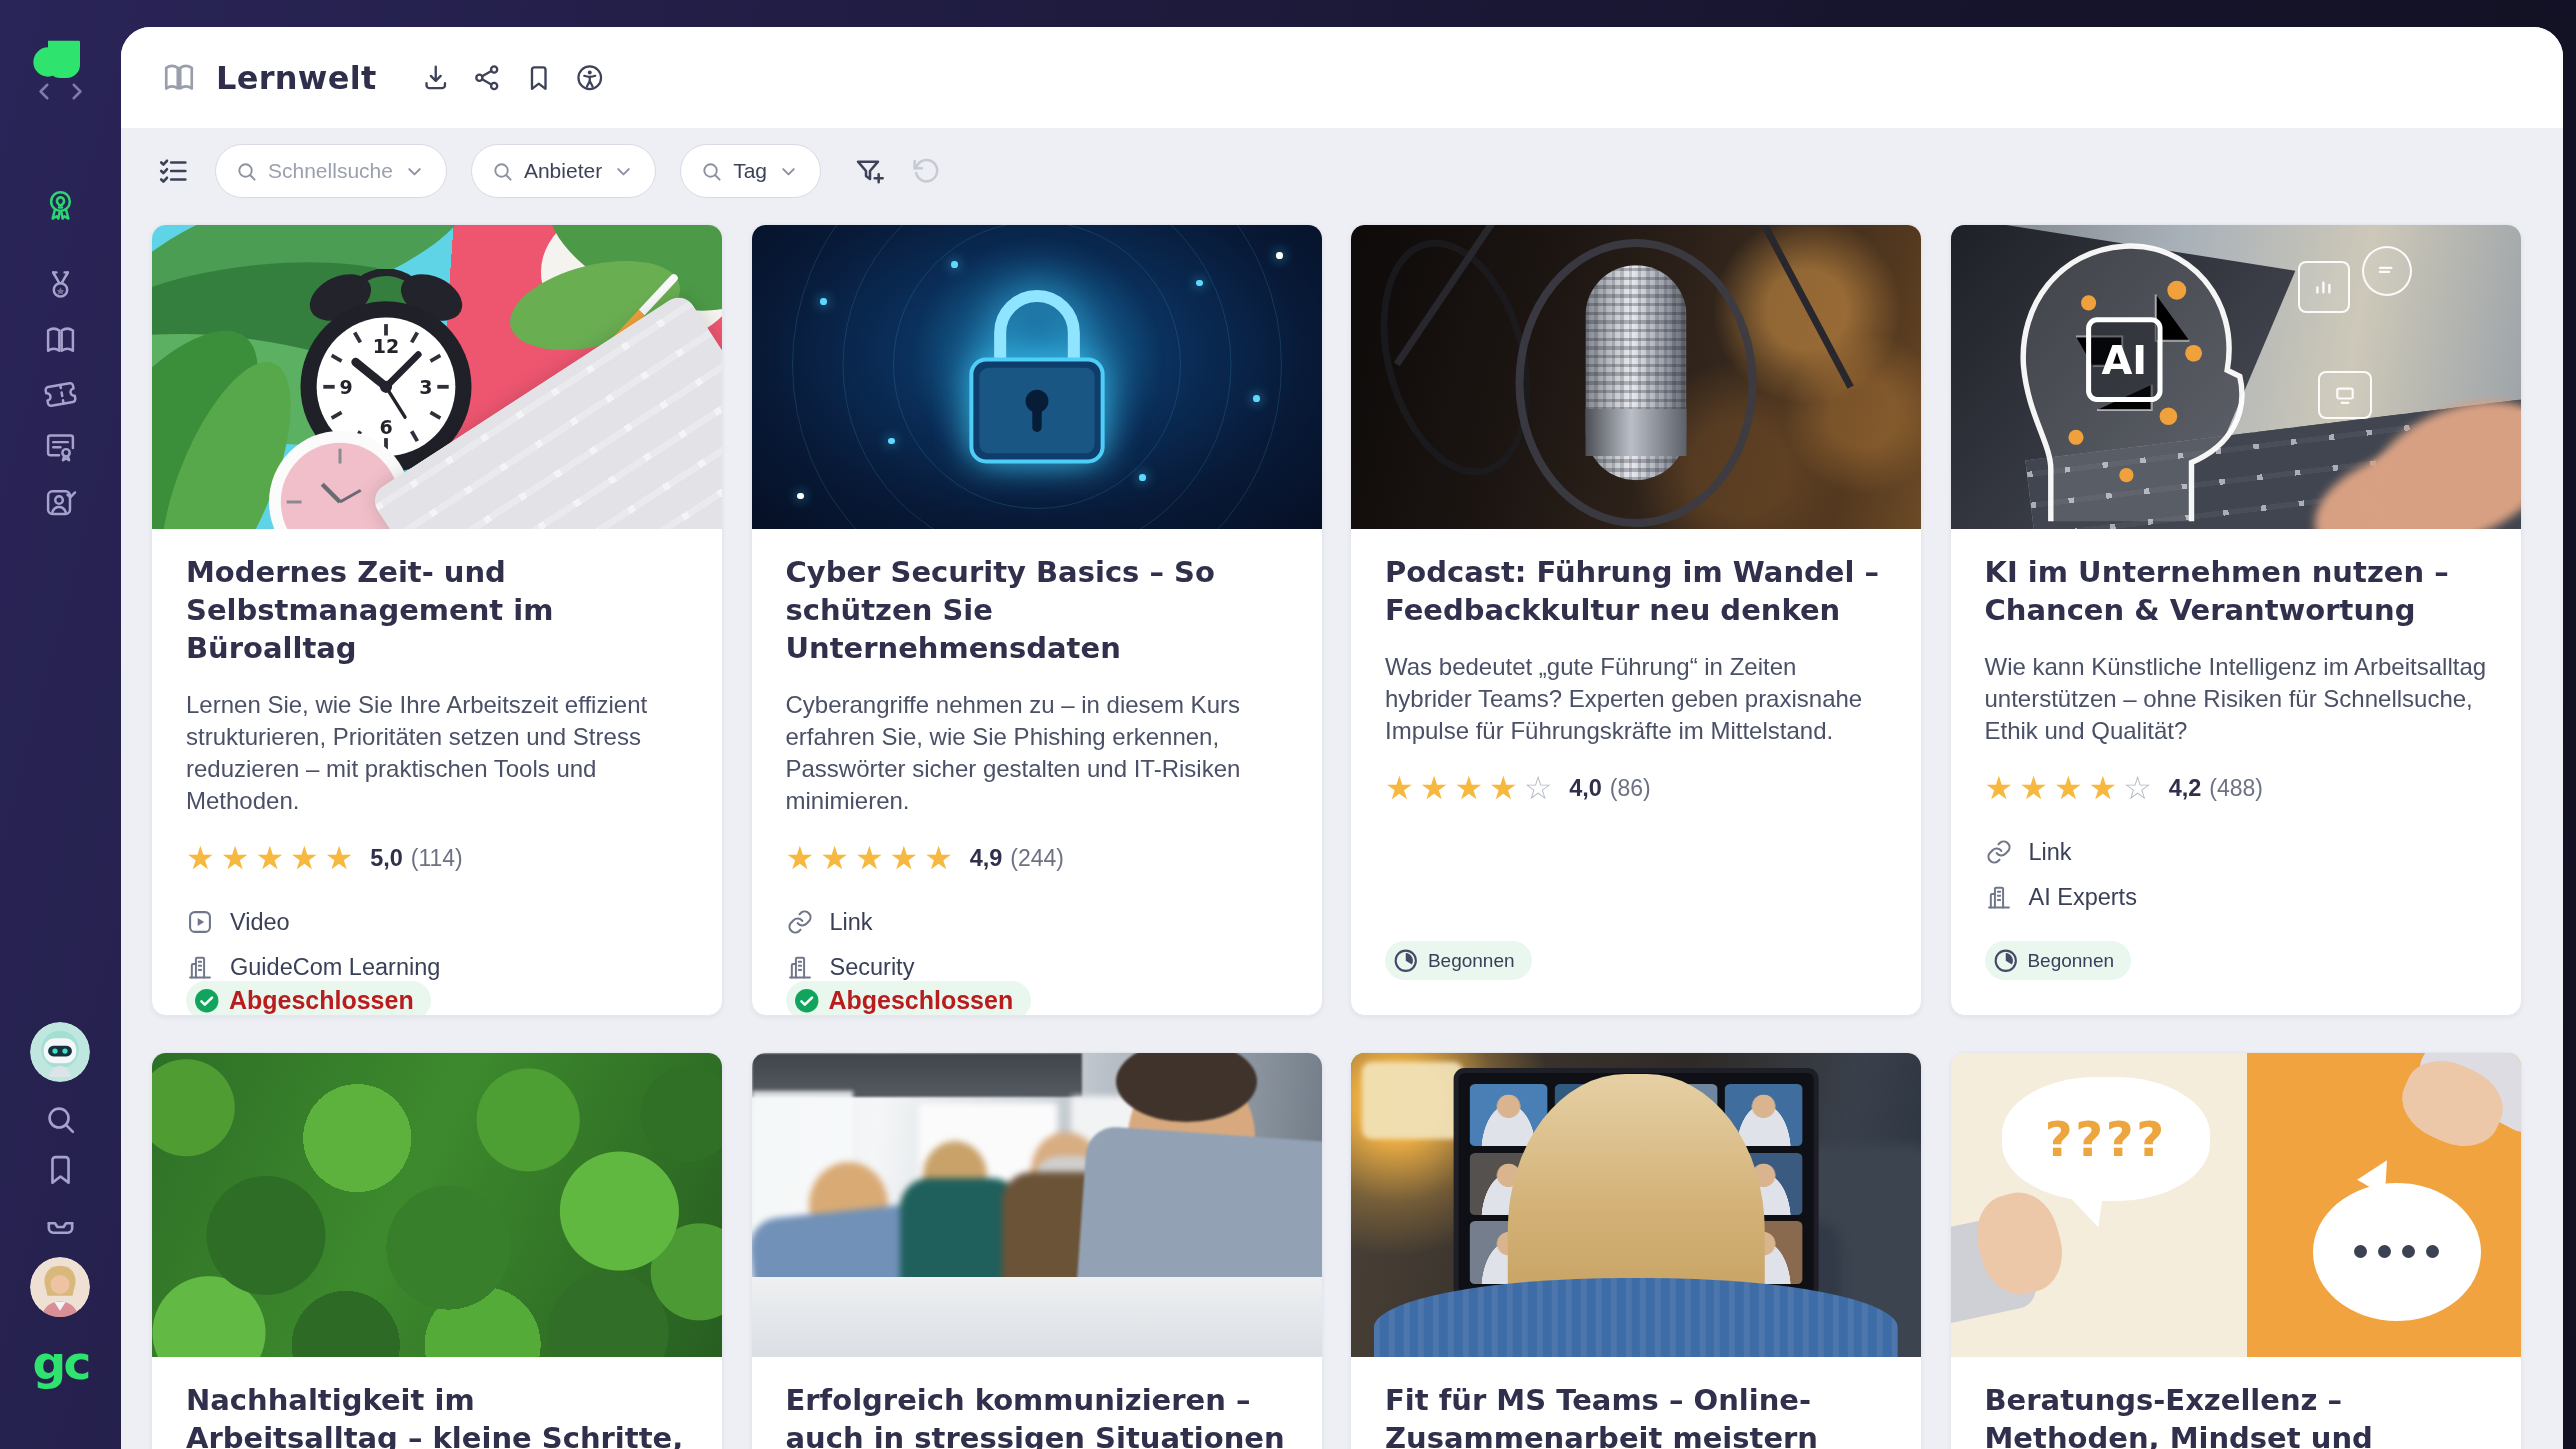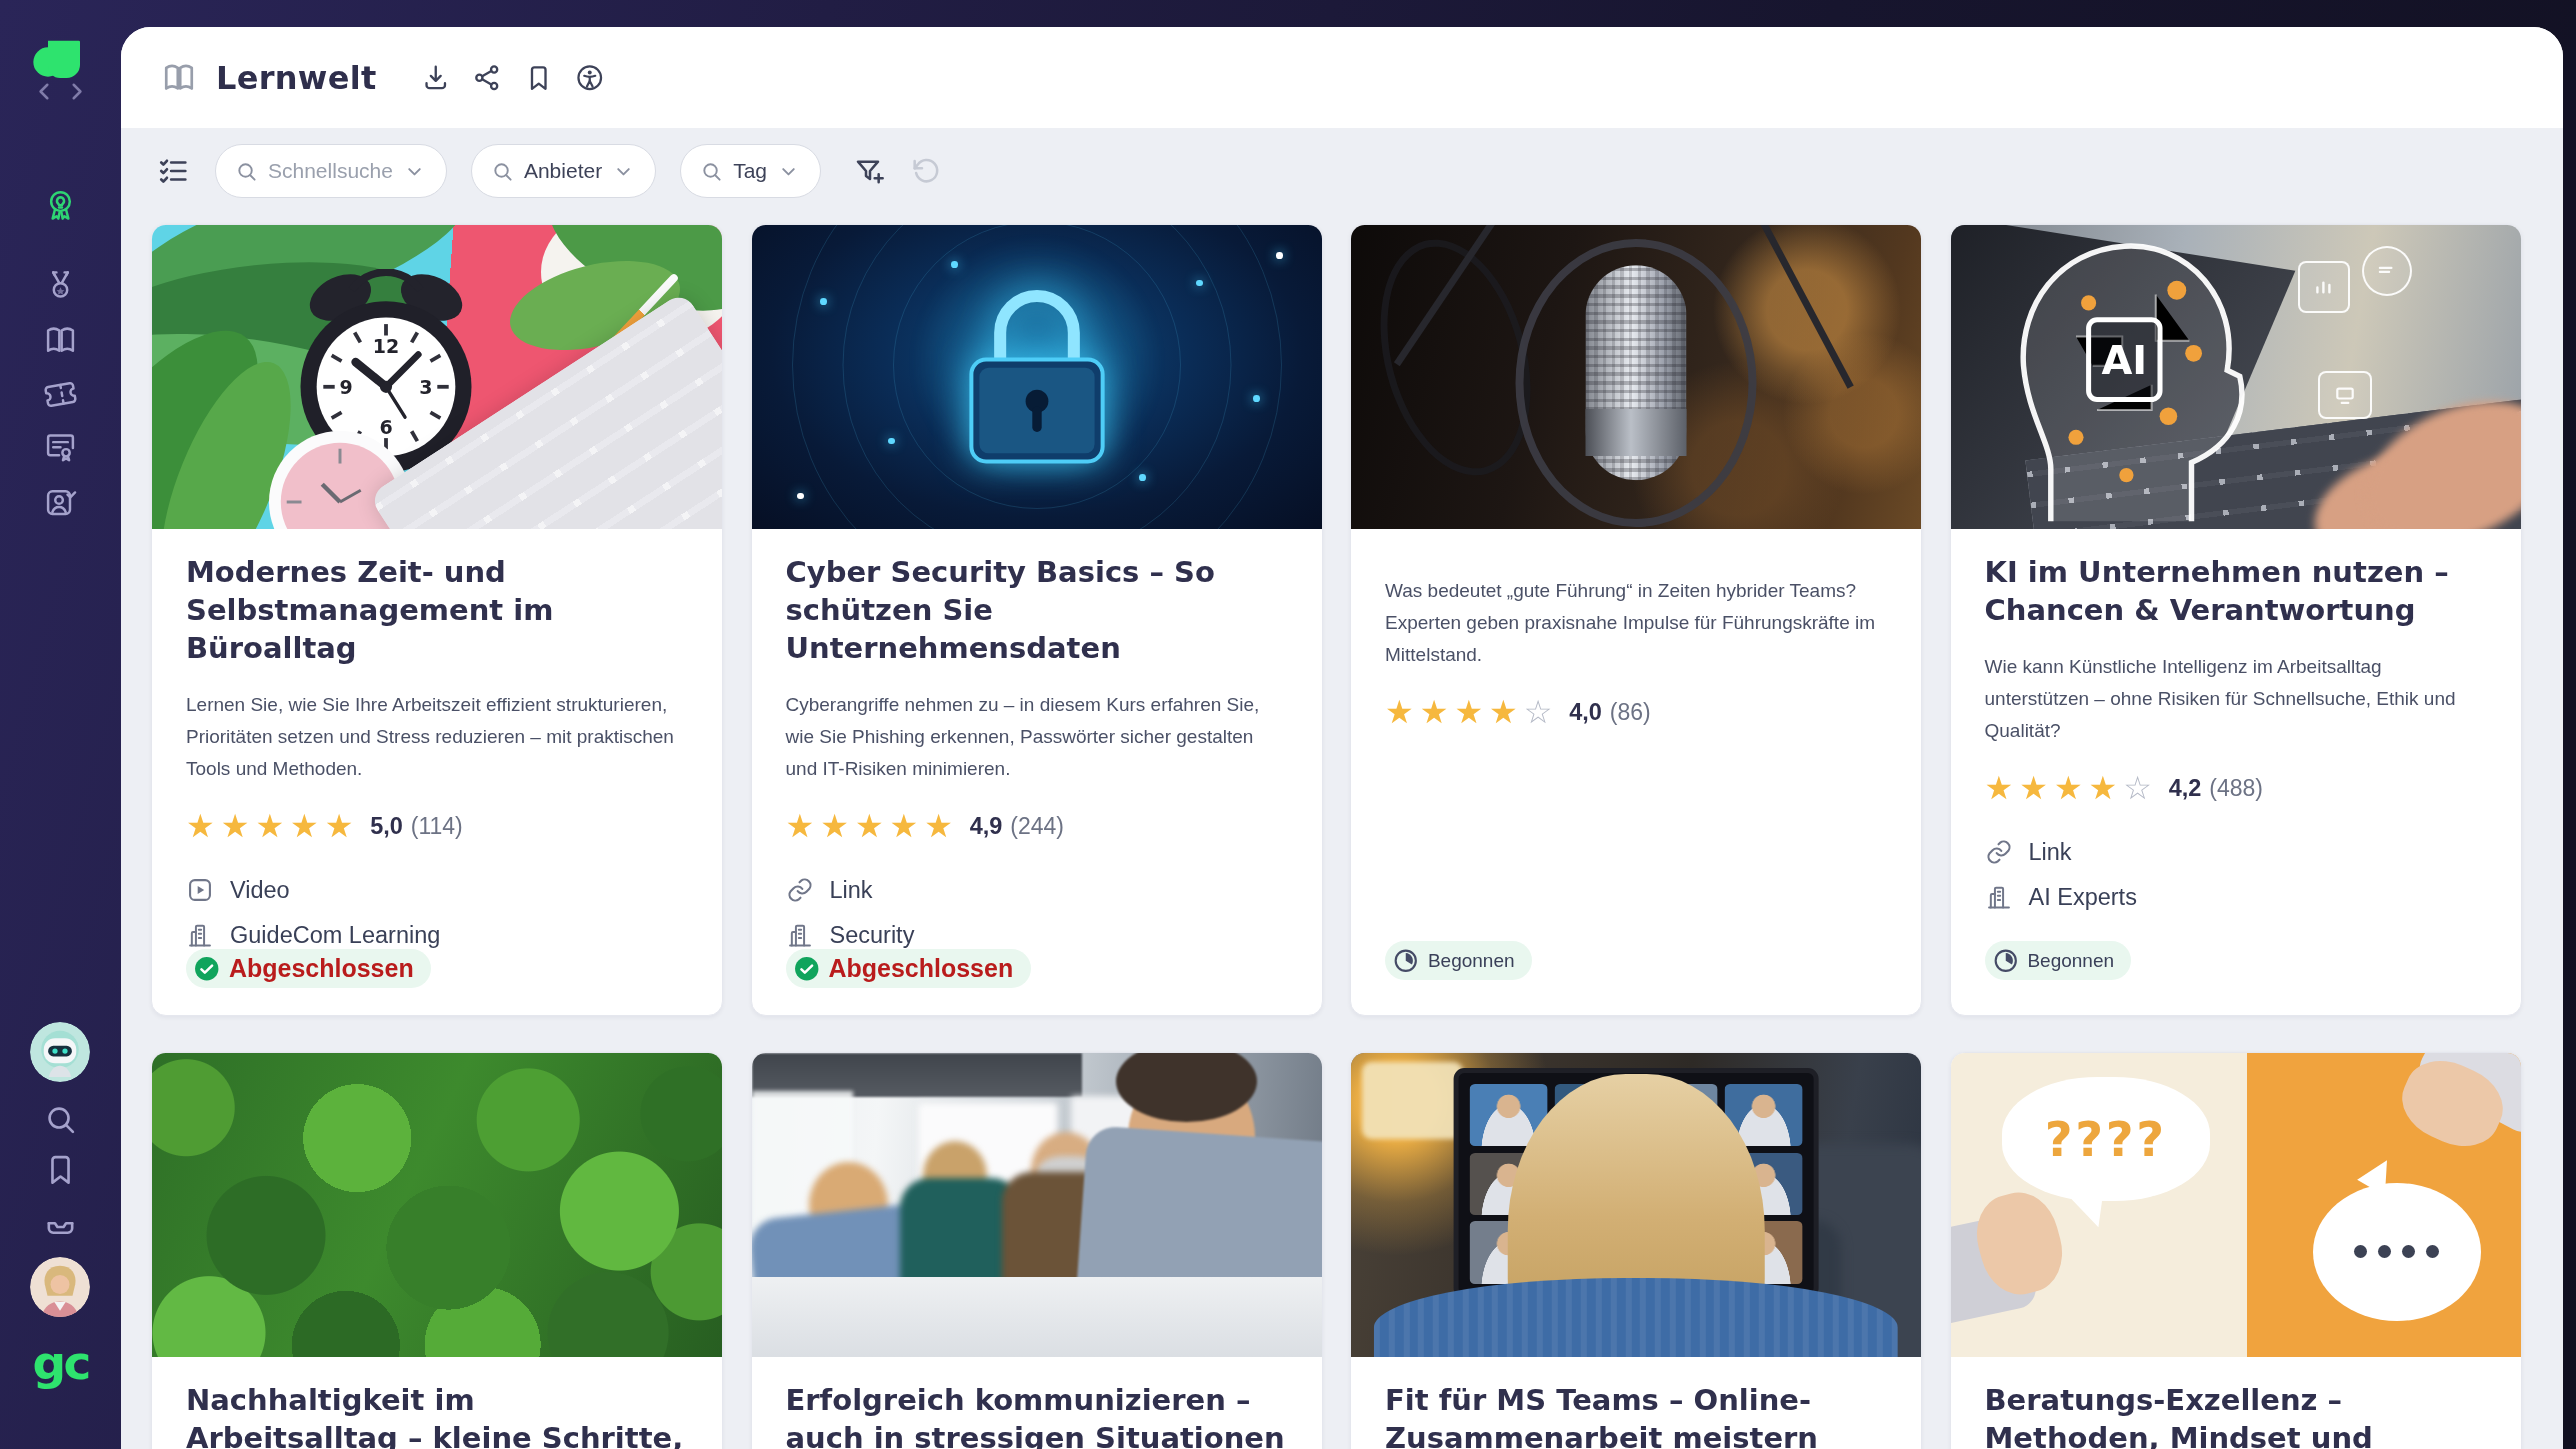--- a/index.html
+++ b/index.html
@@ -60,21 +60,21 @@
 
   
   .grid { display:grid; grid-template-columns:repeat(4,572px); grid-auto-rows:792px;
     column-gap:27.5px; row-gap:36px; padding:26px 40px 0 30px; }
   .card { background:#fff; border:1.3px solid #e5e7ee; border-radius:14.8px; overflow:hidden;
     display:flex; flex-direction:column; box-shadow:0 1.3px 4px rgba(25,25,60,.05); text-align:left; }
   .cimg { height:304px; flex:0 0 auto; position:relative; overflow:hidden; }
   .cbody { flex:1; display:flex; flex-direction:column; padding:24px 34px 35px; }
   .ctitle { font-family:"DejaVu Sans", sans-serif; font-weight:700; font-size:29px;
     line-height:38px; color:#30304d; }
-  .cdesc { margin-top:21.5px; font-size:19px; line-height:32px; color:#4a5066; }
+  .cdesc { margin-top:21.5px; font-size:24px; line-height:32px; color:#4a5066; }
   .rating { margin-top:25.5px; display:flex; align-items:center; }
   .stars { font-size:32px; letter-spacing:6px; line-height:1; }
   .st.f { color:#f6b83e; } .st.o { color:#b4b9c6; }
   .rval { margin-left:10.7px; font-size:23.5px; font-weight:700; color:#30304d; }
   .rcnt { margin-left:8px; font-size:23px; color:#6c7284; }
   .meta { margin-top:34px; display:flex; flex-direction:column; gap:17.4px; }
   .mrow { display:flex; align-items:center; gap:16px; }
   .mrow svg { width:28px; height:28px; color:#707689; flex:0 0 auto; }
   .mrow span { font-size:23.5px; color:#394057; font-weight:500; }
   .badge { margin-top:auto; align-self:flex-start; display:flex; align-items:center; gap:9.4px;
@@ -554,20 +554,21 @@
       <article class="card">
         <div class="cimg il-podcast">
           <span class="shape" style="left:6%;top:4%;width:141px;height:241px;border:7.4px solid #1b1b20;border-radius:50%;transform:rotate(-15deg);opacity:.8"></span>
           <span class="shape p-arm" style="left:16%;top:-20px;height:174px;transform:rotate(34deg)"></span>
           <span class="shape p-arm" style="right:20%;top:-27px;height:201px;transform:rotate(-28deg)"></span>
           <span class="shape p-ring"></span>
           <span class="shape p-mic"></span>
           <span class="shape p-micband"></span>
         </div>
         <div class="cbody">
+          <h3 class="ctitle">Podcast: Führung im Wandel – Feedbackkultur neu denken</h3>
           <p class="cdesc">Was bedeutet „gute Führung“ in Zeiten hybrider Teams? Experten geben praxisnahe Impulse für Führungskräfte im Mittelstand.</p>
           <div class="rating">
             <span class="stars"><span class="st f">★</span><span class="st f">★</span><span class="st f">★</span><span class="st f">★</span><span class="st o">☆</span></span>
             <span class="rval">4,0</span>
             <span class="rcnt">(86)</span>
           </div>
           <div class="badge prog">
             <svg viewBox="0 0 24 24" fill="none">
                 <circle cx="12" cy="12" r="9.5" stroke="currentColor" stroke-width="2"></circle>
                 <path d="M12 12 V4.8 A7.2 7.2 0 0 1 17.8 15.5 Z" fill="currentColor"></path>

